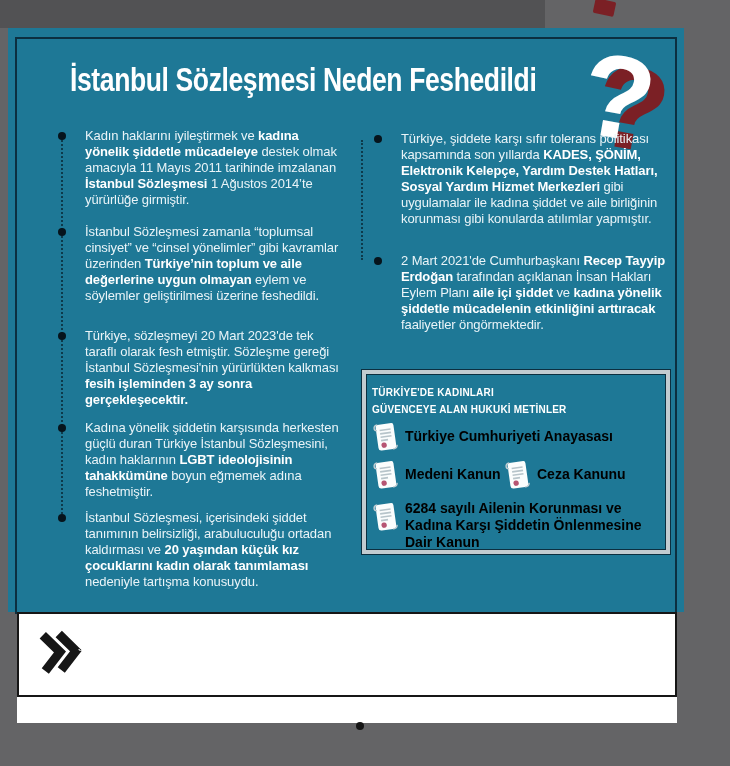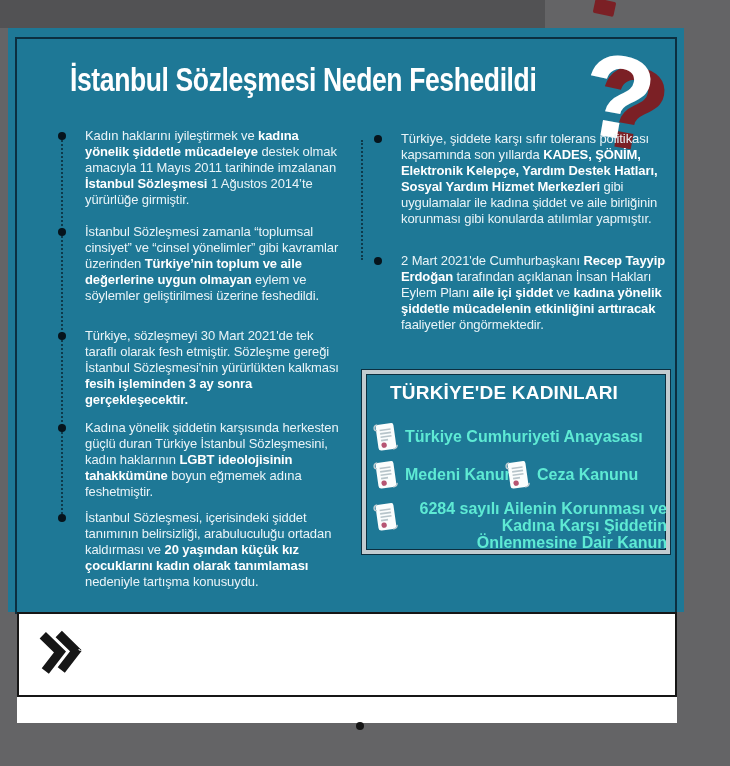--- a/index.html
+++ b/index.html
@@ -35,23 +35,23 @@
     border-radius:50%;background:#06141c;}
   .left-col{left:85px;width:258px;}
   .right-col{left:385px;width:272px;margin-left:16px;}
   .connector{width:0;border-left:2px dotted rgba(5,25,35,0.65);}
   #connector-left{left:61px;top:140px;height:374px;}
   #connector-right{left:361px;top:140px;height:120px;}
   
   #legal-box{left:362px;top:370px;width:308px;height:184px;
     border:4px solid #c2cbd0;background:#1e7896;
     box-shadow:0 0 0 1px #0c2f40, inset 0 0 0 1px #0c2f40;box-sizing:border-box;}
-  #legal-title{left:390px;top:384px;color:#ffffff;font-weight:bold;font-size:19px;
+  #legal-title{left:372px;top:384px;color:#ffffff;font-weight:bold;font-size:10px;
     line-height:17px;letter-spacing:0.2px;}
-  .legal-item-label{color:#5eead4;font-weight:bold;font-size:16px;line-height:17px;text-align:right;}
+  .legal-item-label{color:#000000;font-weight:bold;font-size:14px;line-height:17px;}
   .scroll-icon{width:26px;height:30px;}
   
   #footer-white-under{left:17px;top:612px;width:660px;height:111px;background:#ffffff;}
   #footer-box{left:17px;top:612px;width:660px;height:85px;background:#ffffff;
     border:2px solid #161616;box-sizing:border-box;}
   #footer-text{left:78px;top:620px;width:572px;color:#ffffff;font-size:13.5px;
     line-height:17.5px;letter-spacing:-0.2px;}
   #chevron{left:38px;top:624px;width:44px;height:56px;}
   #bottom-dot{left:356px;top:722px;width:8px;height:8px;border-radius:50%;background:#141414;}
 </style>
@@ -69,30 +69,31 @@
 <div class="abs" id="qmark">
   <span class="q red">?</span>
   <span class="q white">?</span>
 </div>
 
 <div class="abs connector" id="connector-left"></div>
 <div class="abs connector" id="connector-right"></div>
 
 <div class="abs bullet left-col" style="top:128px"><span>Kadın haklarını iyileştirmek ve </span><b>kadına yönelik şiddetle mücadeleye</b><span> destek olmak amacıyla 11 Mayıs 2011 tarihinde imzalanan </span><b>İstanbul Sözleşmesi</b><span> 1 Ağustos 2014’te yürürlüğe girmiştir.</span></div>
 <div class="abs bullet left-col" style="top:224px"><span>İstanbul Sözleşmesi zamanla “toplumsal cinsiyet” ve “cinsel yönelimler” gibi kavramlar üzerinden </span><b>Türkiye’nin toplum ve aile değerlerine uygun olmayan</b><span> eylem ve söylemler geliştirilmesi üzerine feshedildi.</span></div>
-<div class="abs bullet left-col" style="top:328px"><span>Türkiye, sözleşmeyi 30 Mart 2021'de tek taraflı olarak fesh etmiştir. Sözleşme gereği İstanbul Sözleşmesi'nin yürürlükten kalkması </span><b>fesih işleminden 3 ay sonra gerçekleşecektir.</b></div>
+<div class="abs bullet left-col" style="top:328px"><span>Türkiye, sözleşmeyi 20 Mart 2023'de tek taraflı olarak fesh etmiştir. Sözleşme gereği İstanbul Sözleşmesi'nin yürürlükten kalkması </span><b>fesih işleminden 3 ay sonra gerçekleşecektir.</b></div>
 <div class="abs bullet left-col" style="top:420px"><span>Kadına yönelik şiddetin karşısında herkesten güçlü duran Türkiye İstanbul Sözleşmesini, kadın haklarının </span><b>LGBT ideolojisinin tahakkümüne</b><span> boyun eğmemek adına feshetmiştir.</span></div>
 <div class="abs bullet left-col" style="top:510px"><span>İstanbul Sözleşmesi, içerisindeki şiddet tanımının belirsizliği, arabuluculuğu ortadan kaldırması ve </span><b>20 yaşından küçük kız çocuklarını kadın olarak tanımlaması</b><span> nedeniyle tartışma konusuydu.</span></div>
 
 <div class="abs bullet right-col" style="top:131px"><span>Türkiye, şiddete karşı sıfır tolerans politikası kapsamında son yıllarda </span><b>KADES, ŞÖNİM, Elektronik Kelepçe, Yardım Destek Hatları, Sosyal Yardım Hizmet Merkezleri</b><span> gibi uygulamalar ile kadına şiddet ve aile birliğinin korunması gibi konularda atılımlar yapmıştır.</span></div>
 <div class="abs bullet right-col" style="top:253px"><span>2 Mart 2021'de Cumhurbaşkanı </span><b>Recep Tayyip Erdoğan</b><span> tarafından açıklanan İnsan Hakları Eylem Planı </span><b>aile içi şiddet</b><span> ve </span><b>kadına yönelik şiddetle mücadelenin etkinliğini arttıracak</b><span> faaliyetler öngörmektedir.</span></div>
 
 <div class="abs" id="legal-box"></div>
 <div class="abs" id="legal-title">
   <div>TÜRKİYE'DE KADINLARI</div>
+  <div>GÜVENCEYE ALAN HUKUKİ METİNLER</div>
 </div>
 
 <svg class="abs scroll-icon" style="left:372px;top:422px" viewBox="0 0 26 30">
   <g transform="rotate(-8 13 15)">
     <path d="M7 2 H21 Q23 2 23 4.5 V25 Q23 28 19.5 28 H8 Q5 28 5 25 V4.5 Q5 2 7 2 Z" fill="#fbfdfd"></path>
     <path d="M7 2 Q3.4 2 3.4 5.2 Q3.4 7.6 6 7.6" stroke="#c3ced3" stroke-width="1.4" fill="none"></path>
     <path d="M19.5 28 Q23.8 28 23.8 24.4" stroke="#c3ced3" stroke-width="1.4" fill="none"></path>
     <rect x="8.6" y="7" width="11" height="1.7" fill="#b7c4ca"></rect>
     <rect x="8.6" y="10.4" width="11" height="1.7" fill="#b7c4ca"></rect>
     <rect x="8.6" y="13.8" width="11" height="1.7" fill="#b7c4ca"></rect>

